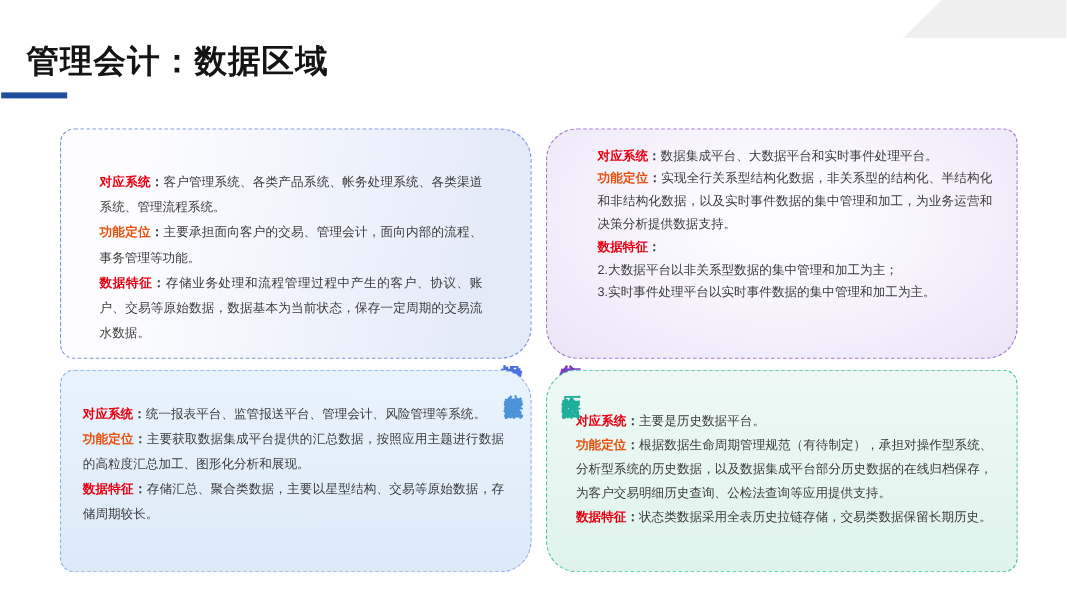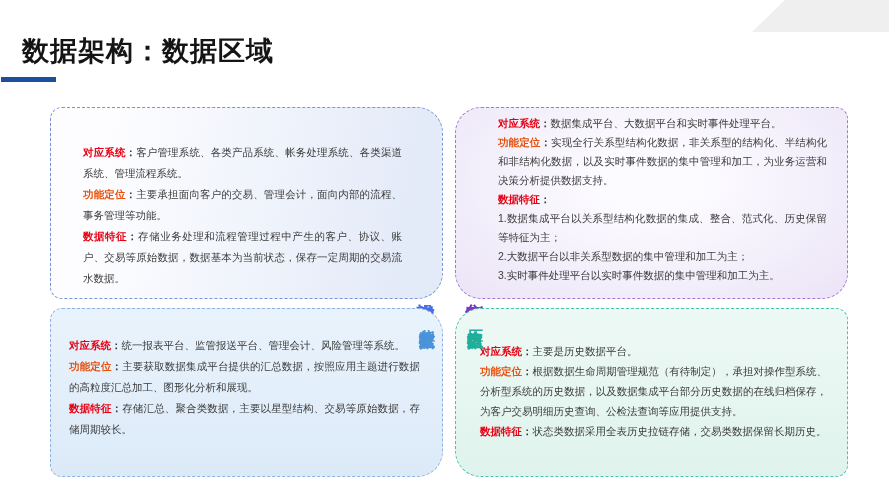--- a/index.html
+++ b/index.html
@@ -38,21 +38,21 @@
   .panel-tl{
     left:50px;top:107px;width:393px;height:192px;
     border-radius:12px 26px 26px 12px;
     background:linear-gradient(100deg,#fdfdff 15%,#e3eaf8 90%);
     padding:34px 40px 8px 18px;
   }
   .panel-tr{
     left:455px;top:107px;width:393px;height:192px;
     border-radius:26px 12px 26px 26px;
     background:radial-gradient(ellipse at 50% 38%,#fcfbff 20%,#ece5f7 95%);
-    padding:6px 20px 8px 42px;
+    padding:13px 20px 8px 42px;
   }
   .panel-bl{
     left:50px;top:308px;width:393px;height:169px;
     border-radius:12px 26px 26px 12px;
     background:linear-gradient(180deg,#e9f3fc,#dceaf8);
     padding:26px 22px 8px 18px;
   }
   .panel-br{
     left:455px;top:308px;width:393px;height:169px;
     border-radius:26px 12px 12px 26px;
@@ -82,34 +82,34 @@
   .panel-tr .vtitle{left:6px;bottom:3px;font-size:19px;}
   .panel-bl .vtitle{right:5px;top:7px;font-size:16px;}
   .panel-br .vtitle{left:8px;top:8px;font-size:16px;}
 </style>
 </head>
 <body>
 
 <div class="slide">
 
   <div class="corner-deco"></div>
-  <h1 class="slide-title">数据架构：数据区域</h1>
+  <h1 class="slide-title">管理会计：数据区域</h1>
   <div class="accent-bar"></div>
 
   <section class="panel panel-tl" style="border-color: rgb(123, 147, 218); padding-left: 32px;">
     <p class="item"><span class="label" style="color: rgb(230, 0, 18);">对应系统</span><span class="colon">：</span><span class="text">客户管理系统、各类产品系统、帐务处理系统、各类渠道系统、管理流程系统。</span></p>
     <p class="item"><span class="label" style="color: rgb(231, 82, 15);">功能定位</span><span class="colon">：</span><span class="text">主要承担面向客户的交易、管理会计，面向内部的流程、事务管理等功能。</span></p>
     <p class="item"><span class="label" style="color: rgb(230, 0, 18);">数据特征</span><span class="colon">：</span><span class="text">存储业务处理和流程管理过程中产生的客户、协议、账户、交易等原始数据，数据基本为当前状态，保存一定周期的交易流水数据。</span></p>
     <div class="vtitle" style="color: rgb(74, 111, 227);">操作型数据区</div>
   </section>
 
   <section class="panel panel-tr" style="border-color: rgb(163, 119, 210);">
     <p class="item"><span class="label" style="color: rgb(230, 0, 18);">对应系统</span><span class="colon">：</span><span class="text">数据集成平台、大数据平台和实时事件处理平台。</span></p>
     <p class="item"><span class="label" style="color: rgb(231, 82, 15);">功能定位</span><span class="colon">：</span><span class="text">实现全行关系型结构化数据，非关系型的结构化、半结构化和非结构化数据，以及实时事件数据的集中管理和加工，为业务运营和决策分析提供数据支持。</span></p>
-    <p class="item"><span class="label" style="color: rgb(230, 0, 18);">数据特征</span><span class="colon">：</span><span class="feature-line">1.数据集成平台以关系型结构化数据的集成、整合、范式化、历史保留等特征为主；</span><span class="feature-line">2.大数据平台以非关系型数据的集中管理和加工为主；</span><span class="feature-line">3.实时事件处理平台以实时事件数据的集中管理和加工为主。</span></p>
+    <p class="item"><span class="label" style="color: rgb(230, 0, 18);">数据特征</span><span class="colon">：</span><span class="feature-line">2.大数据平台以非关系型数据的集中管理和加工为主；</span><span class="feature-line">3.实时事件处理平台以实时事件数据的集中管理和加工为主。</span></p>
     <div class="vtitle" style="color: rgb(123, 60, 196);">集成型数据区</div>
   </section>
 
   <section class="panel panel-bl" style="border-color: rgb(143, 178, 226);">
     <p class="item"><span class="label" style="color: rgb(230, 0, 18);">对应系统</span><span class="colon">：</span><span class="text">统一报表平台、监管报送平台、管理会计、风险管理等系统。</span></p>
     <p class="item"><span class="label" style="color: rgb(231, 82, 15);">功能定位</span><span class="colon">：</span><span class="text">主要获取数据集成平台提供的汇总数据，按照应用主题进行数据的高粒度汇总加工、图形化分析和展现。</span></p>
     <p class="item"><span class="label" style="color: rgb(230, 0, 18);">数据特征</span><span class="colon">：</span><span class="text">存储汇总、聚合类数据，主要以星型结构、交易等原始数据，存储周期较长。</span></p>
     <div class="vtitle" style="color: rgb(75, 147, 217);">分析型数据区</div>
   </section>
 

